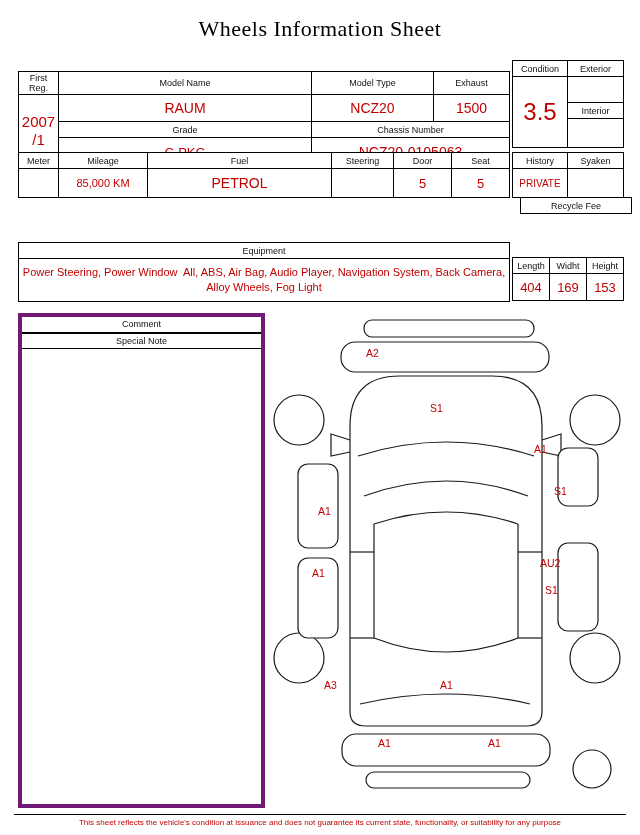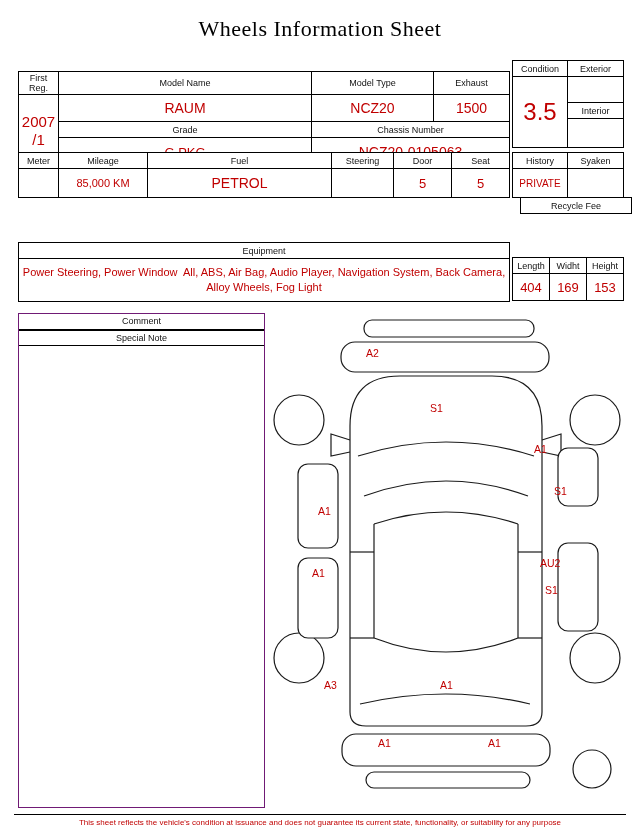--- a/index.html
+++ b/index.html
@@ -30,21 +30,21 @@
   .t-reg     { left:18px;  top:71px;  width:491px; }
   .t-cond    { left:512px; top:60px;  width:111px; }
   .t-meter   { left:18px;  top:152px; width:491px; }
   .t-hist    { left:512px; top:152px; width:111px; }
   .t-shift   { left:18px;  top:197px; width:491px; }
   .t-recycle { left:512px; top:197px; width:111px;margin-left:8px; }
   .t-equip   { left:18px;  top:242px; width:491px; }
   .t-dims    { left:512px; top:257px; width:111px; }
 
   .left-box { position:absolute; left:18px; top:313px; width:247px; height:495px;
-              border:1px solid #701a75; background:#fff; display:flex; flex-direction:column; }
+              border:4px solid #701a75; background:#fff; display:flex; flex-direction:column; }
   .box-header { height:16px; line-height:15px; text-align:center; font-size:9px; color:#111;
                 border-bottom:1px solid #000; flex:0 0 auto; }
   .sn-header { border-top:1px solid #000; }
   .box-text { color:#c00000; font-size:10px; line-height:1.35; padding:3px 6px;
               white-space:pre-line; }
   .comment-text { height:243px; flex:0 0 auto; }
   .sn-text { flex:1 1 auto; }
 
   .diagram { position:absolute; left:268px; top:308px; width:362px; height:502px; }
   .diagram svg { position:absolute; left:0; top:0; }

